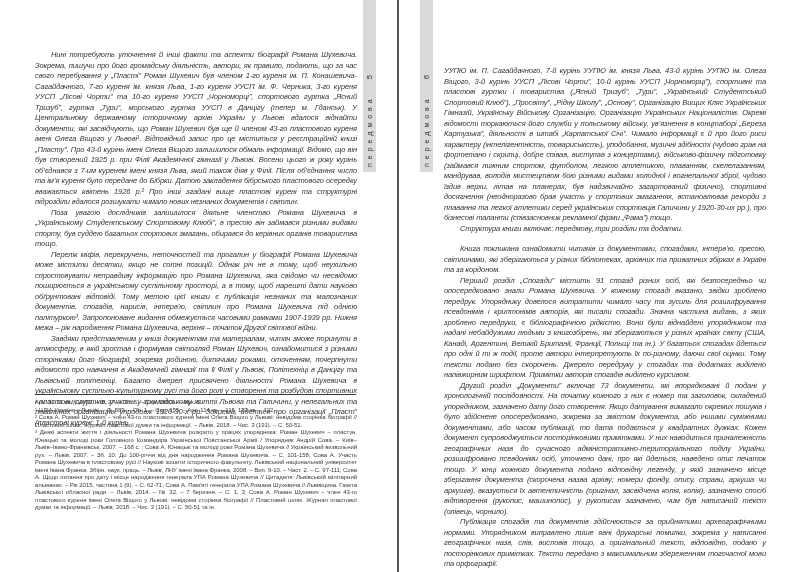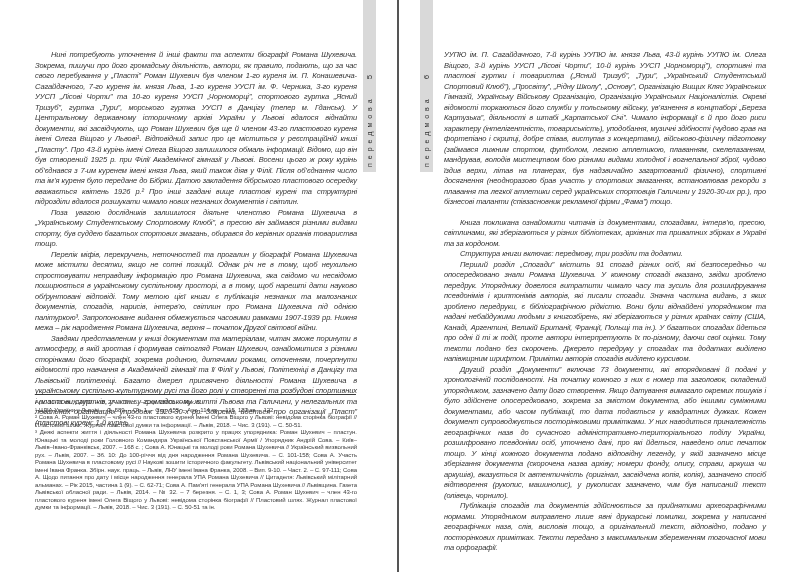--- a/index.html
+++ b/index.html
@@ -12,21 +12,21 @@
   .page.right{left:399px;width:401px;}
   .spine{position:absolute;left:397px;top:0;width:2px;height:572px;background:#555555;}
 
   
   .body-text{
     position:absolute;top:50px;width:322px;
     font-style:italic;font-size:7.5px;line-height:10.5px;letter-spacing:-0.1px;
     text-align:justify;color:#333333;
   }
   .page.left  .body-text{left:35px;}
-  .page.right .body-text{left:45px;}
+  .page.right .body-text{left:45px;margin-top:16px;}
   .body-text p{margin:0;}
   .body-text p.indent{text-indent:16px;}
   .body-text p.gap-before{margin-top:10px;}
 
   
   .fn-rule{position:absolute;left:35px;top:394px;width:321px;border-top:1px solid #3a3a3a;}
   .footnotes{
     position:absolute;left:35px;top:399px;width:322px;
     font-style:normal;font-size:6px;line-height:7.5px;letter-spacing:-0.05px;
     text-align:justify;color:#3c3c3c;
@@ -85,21 +85,21 @@
   <section class="page right">
     <div class="tab">
       <div class="tab-label">
         <span class="tab-word">передмова</span>
         <span class="tab-num">6</span>
       </div>
     </div>
 
     <div class="body-text">
       <p>УУПЮ ім. П. Сагайдачного, 7-й курінь УУПЮ ім. князя Льва, 43-й курінь УУПЮ ім. Олега Віщого, 3-й курінь УУСП „Лісові Чорти”, 10-й курінь УУСП „Чорноморці”), спортивні та пластові гуртки і товариства („Ясний Тризуб”, „Тури”, „Український Студентський Спортовий Клюб”), „Просвіту”, „Рідну Школу”, „Основу”, Організацію Вищих Кляс Українських Гімназій, Українську Військову Організацію, Організацію Українських Націоналістів. Окремі відомості торкаються його служби у польському війську, ув’язнення в концтаборі „Береза Картузька”, діяльності в штабі „Карпатської Січі”. Чимало інформації є й про його риси характеру (інтелігентність, товариськість), уподобання, музичні здібності (чудово грав на фортепіано і скрипці, добре співав, виступав з концертами), військово-фізичну підготовку (займався лижним спортом, футболом, легкою атлетикою, плаванням, скелелазанням, мандрував, володів мистецтвом бою різними видами холодної і вогнепальної зброї, чудово їздив верхи, літав на планерах, був надзвичайно загартований фізично), спортивні досягнення (неодноразово брав участь у спортових змаганнях, встановлював рекорди з плавання та легкої атлетики серед українських спортовців Галичини у 1920-30-их рр.), про бізнесові таланти (співзасновник рекламної фірми „Фама”) тощо.</p>
+      <p class="indent">Структура книги включає: передмову, три розділи та додатки.</p>
       <p class="indent gap-before">Книга покликана ознайомити читачів із документами, спогадами, інтерв’ю, пресою, світлинами, які зберігаються у різних бібліотеках, архівних та приватних збірках в Україні та за кордоном.</p>
-      <p class="indent">Структура книги включає: передмову, три розділи та додатки.</p>
       <p class="indent">Перший розділ „Спогади” містить 91 спогад різних осіб, які безпосередньо чи опосередковано знали Романа Шухевича. У кожному спогаді вказано, звідки зроблено передрук. Упоряднику довелося витратити чимало часу та зусиль для розшифрування псевдонімів і криптонімів авторів, які писали спогади. Значна частина видань, з яких зроблено передруки, є бібліографічною рідкістю. Вони були віднайдені упорядником та надані небайдужими людьми з книгозбірень, які зберігаються у різних країнах світу (США, Канаді, Аргентині, Великій Британії, Франції, Польщі та ін.). У багатьох спогадах йдеться про одні й ті ж події, проте автори інтерпретують їх по-різному, даючи свої оцінки. Тому тексти подано без скорочень. Джерело передруку у спогадах та додатках виділено напівжирним шрифтом. Примітки авторів спогадів виділено курсивом.</p>
       <p class="indent">Другий розділ „Документи” включає 73 документи, які впорядковані й подані у хронологічній послідовності. На початку кожного з них є номер та заголовок, складений упорядником, зазначено дату його створення. Якщо датування вимагало окремих пошуків і було здійснене опосередковано, зокрема за змістом документа, або іншими суміжними документами, або часом публікації, то дата подається у квадратних дужках. Кожен документ супроводжується посторінковими примітками. У них наводиться приналежність географічних назв до сучасного адміністративно-територіального поділу України, розшифровано псевдоніми осіб, уточнено дані, про які йдеться, наведено опис печаток тощо. У кінці кожного документа подано відповідну легенду, у якій зазначено місце зберігання документа (скорочена назва архіву; номери фонду, опису, справи, аркуша чи аркушів), вказується їх автентичність (оригінал, засвідчена копія, копія), зазначено спосіб відтворення (рукопис, машинопис), у рукописах зазначено, чим був написаний текст (олівець, чорнило).</p>
       <p class="indent">Публікація спогадів та документів здійснюється за прийнятими археографічними нормами. Упорядником виправлено лише явні друкарські помилки, зокрема у написанні географічних назв, слів, висловів тощо, а оригінальний текст, відповідно, подано у посторінкових примітках. Тексти передано з максимальним збереженням тогочасної мови та орфографії.</p>
     </div>
   </section>
 
 </div>
 
 </body></html>

